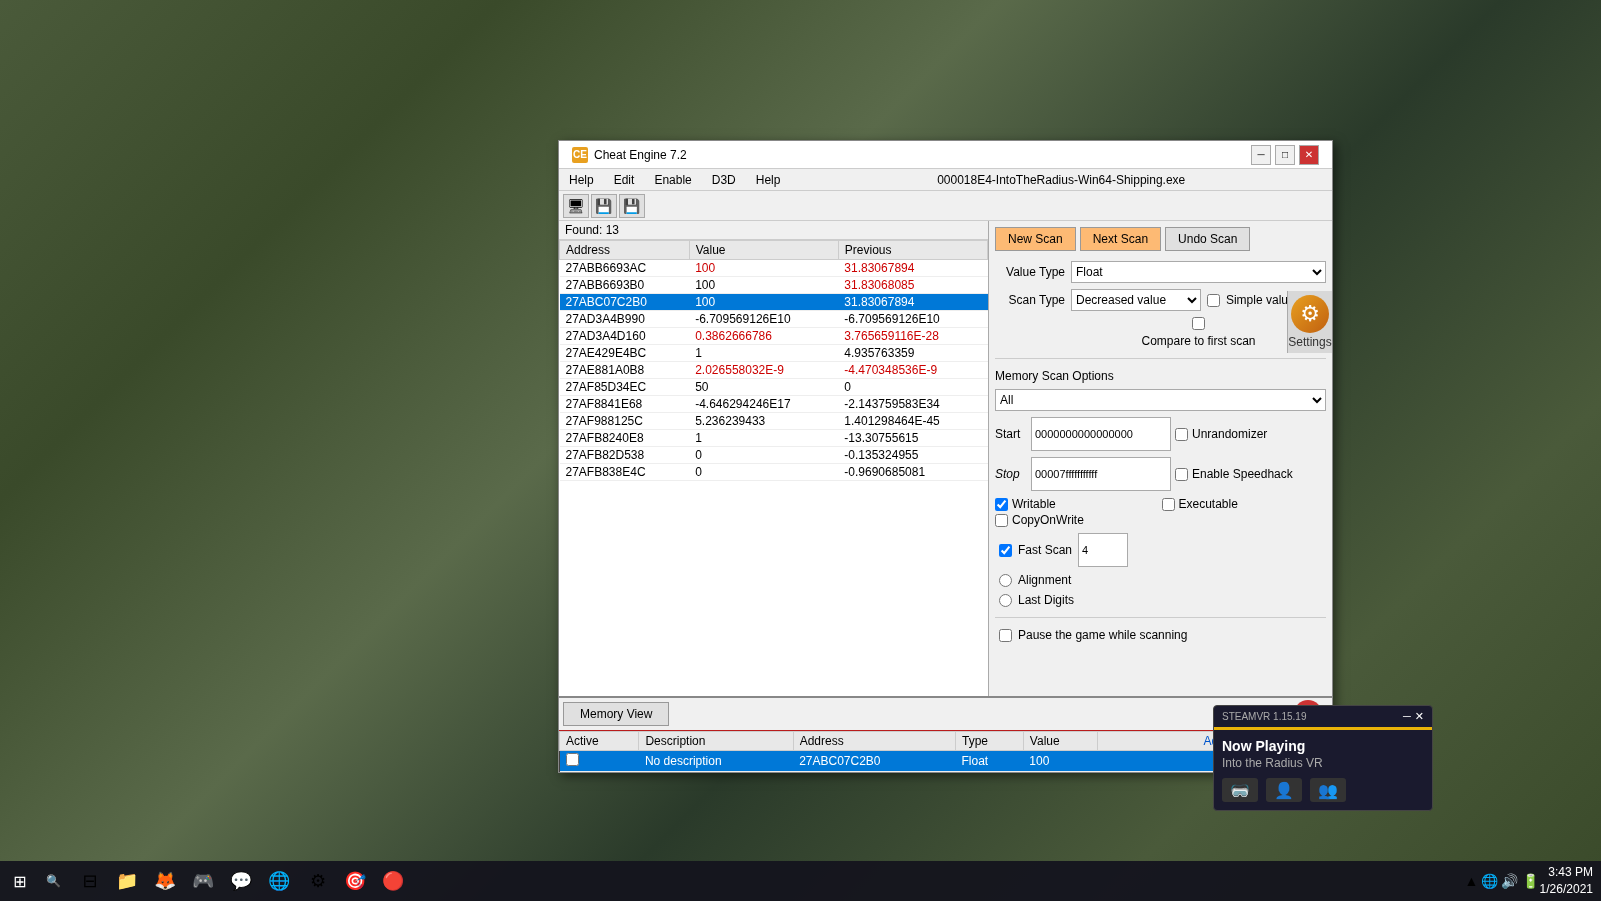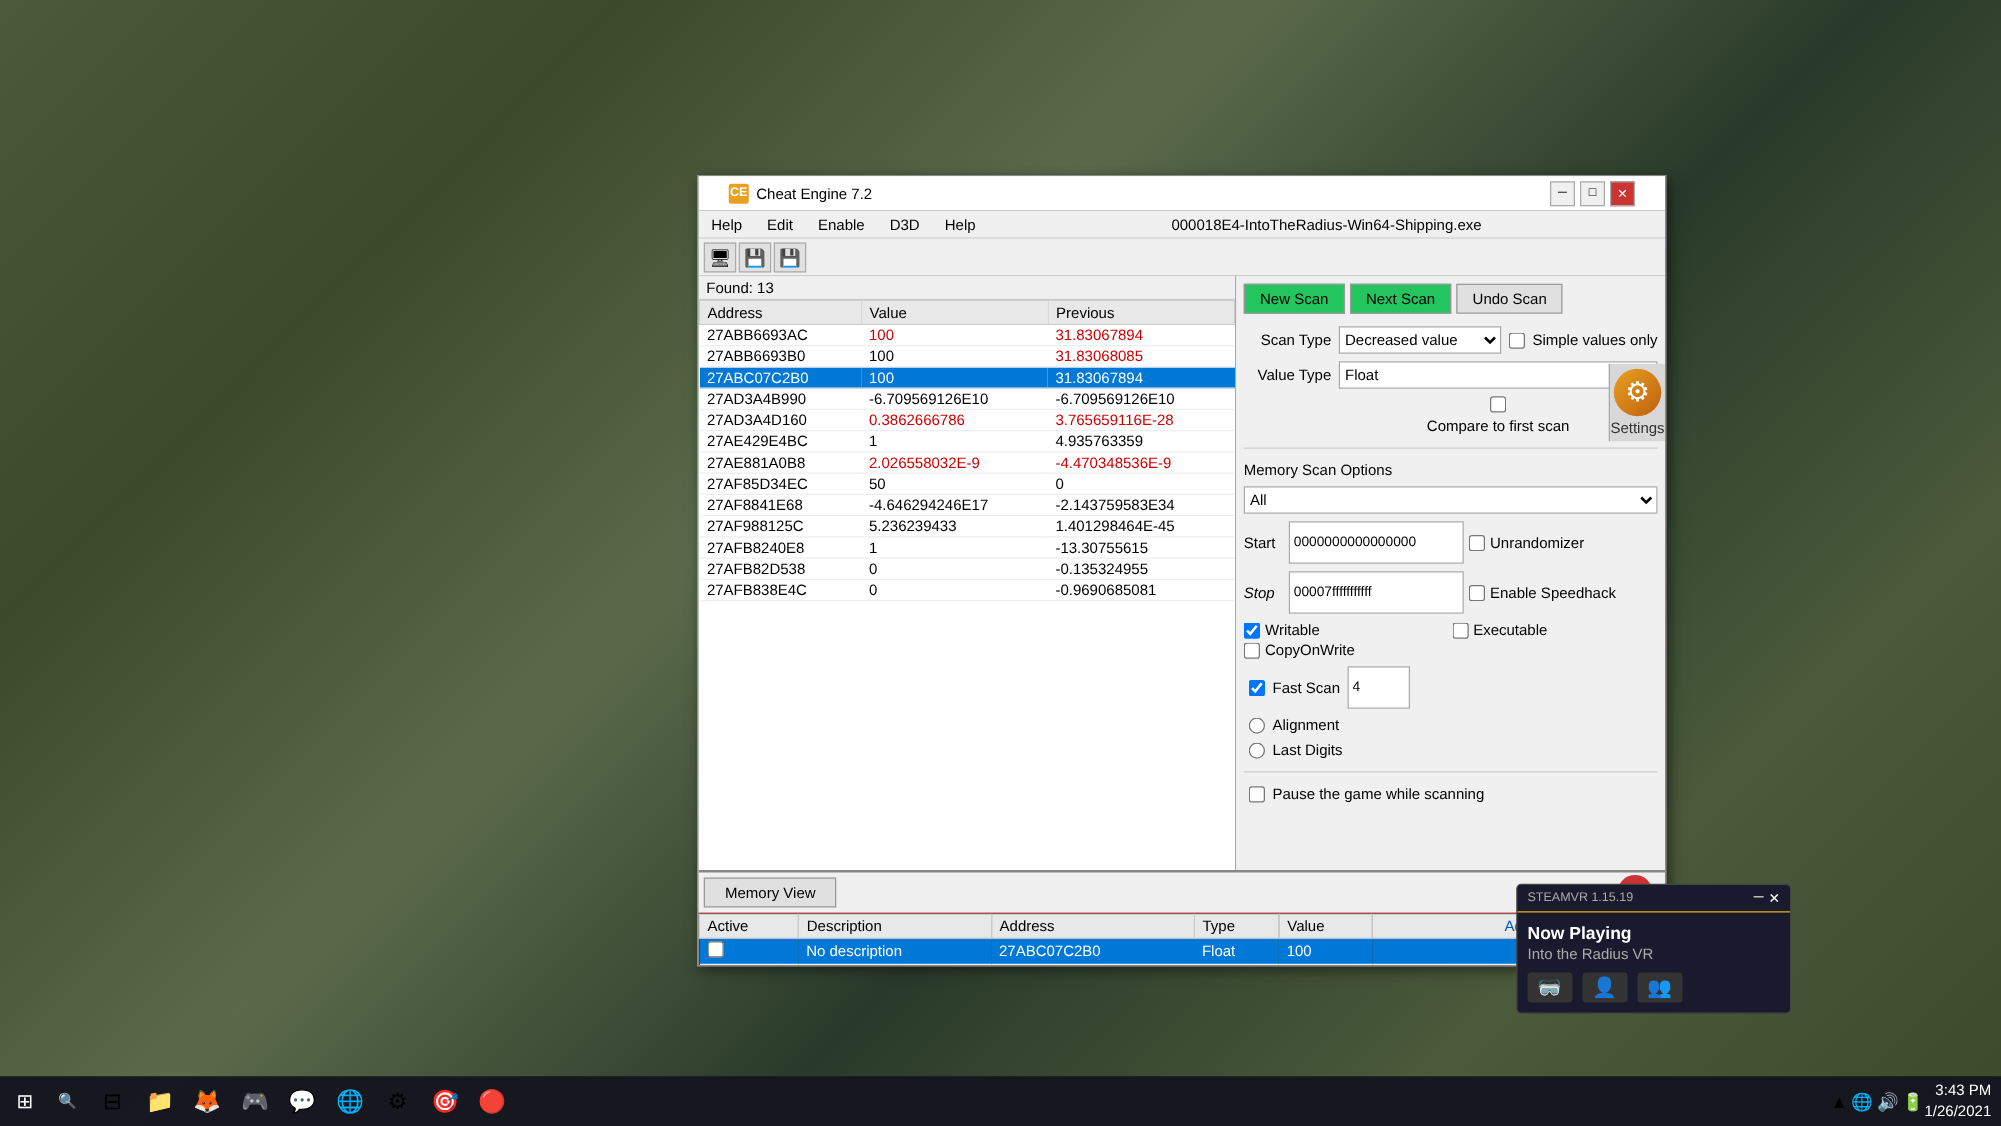--- a/index.html
+++ b/index.html
@@ -34,21 +34,21 @@
       box-shadow: 3px 3px 10px rgba(0,0,0,0.5);
       z-index: 10;
     }
 
     .ce-titlebar {
       background: #fff;
       height: 28px;
       display: flex;
       align-items: center;
       justify-content: space-between;
-      padding: 0 24px;
+      padding: 0 13px;
       border-bottom: 1px solid #ccc;
       font-size: 12px;
       color: #000;
     }
 
     .ce-titlebar-left {
       display: flex;
       align-items: center;
       gap: 6px;
     }
@@ -201,21 +201,21 @@
 
     .ce-btn {
       padding: 4px 12px;
       background: #e0e0e0;
       border: 1px solid #999;
       cursor: pointer;
       font-size: 12px;
     }
 
     .ce-btn-primary {
-      background: #22c55e;
+      background: #fdba74;
     }
 
     .ce-form-row {
       display: flex;
       align-items: center;
       gap: 6px;
       font-size: 12px;
     }
 
     .ce-form-label {
@@ -347,21 +347,21 @@
       border-radius: 4px;
       z-index: 10;
       color: white;
     }
 
     .steamvr-header {
       display: flex;
       align-items: center;
       justify-content: space-between;
       padding: 4px 8px;
-      border-bottom: 1px solid #eab308;
+      border-bottom: 3px solid #eab308;
       font-size: 11px;
     }
 
     .steamvr-body {
       padding: 8px;
     }
 
     .steamvr-title {
       font-size: 14px;
       font-weight: bold;
@@ -604,38 +604,38 @@
 
     <div class="ce-right-panel">
 
       <div class="ce-scan-buttons">
         <button class="ce-btn ce-btn-primary">New Scan</button>
         <button class="ce-btn ce-btn-primary">Next Scan</button>
         <button class="ce-btn">Undo Scan</button>
       </div>
 
       <div class="ce-form-row">
+        <span class="ce-form-label">Value Type</span>
+        <select class="ce-select">
+          <option>Float</option>
+          <option>Double</option>
+          <option>Int32</option>
+        </select>
+      </div>
+
+      <div class="ce-form-row">
         <span class="ce-form-label">Scan Type</span>
         <select class="ce-select">
           <option>Decreased value</option>
           <option>Increased value</option>
           <option>Changed value</option>
           <option>Exact value</option>
         </select>
         <input type="checkbox" class="checkbox-input" style="">
         <span>Simple values only</span>
-      </div>
-
-      <div class="ce-form-row">
-        <span class="ce-form-label">Value Type</span>
-        <select class="ce-select">
-          <option>Float</option>
-          <option>Double</option>
-          <option>Int32</option>
-        </select>
       </div>
 
       <div class="ce-checkbox-row">
         <input type="checkbox" class="checkbox-input" style="">
         <span>Compare to first scan</span>
       </div>
 
       <hr class="separator">
 
       <div class="ce-form-row">

